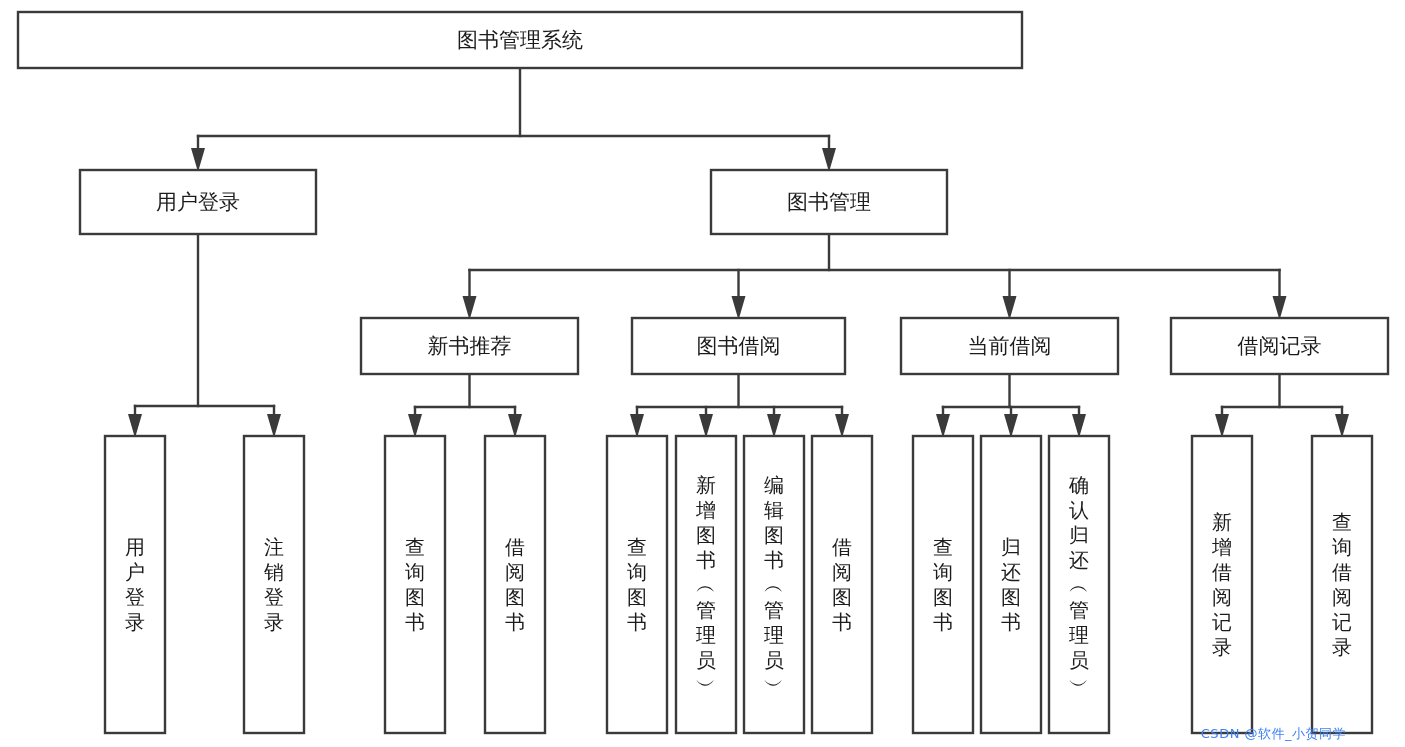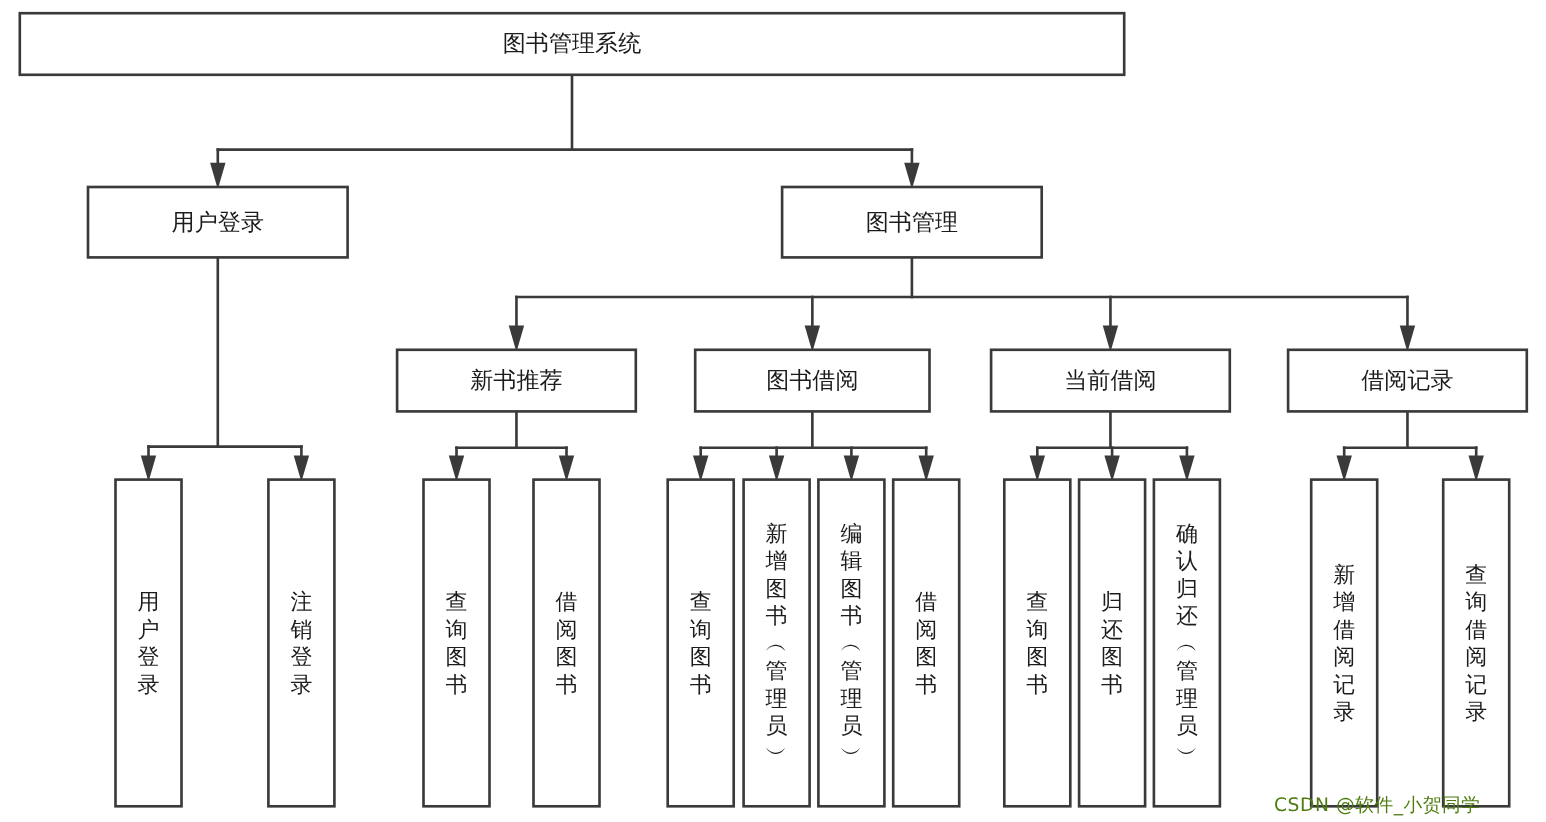--- a/index.html
+++ b/index.html
@@ -54,22 +54,22 @@
     font-family: "DejaVu Sans", "Liberation Sans", sans-serif;
     font-size: 20px;
     fill: #1c1c1c;
     text-anchor: middle;
   }
   .watermark-text {
     position: absolute;
     right: 12px;
     bottom: 4px;
     font-family: "DejaVu Sans", "Liberation Sans", sans-serif;
-    font-size: 17px;
-    color: #4d7c0f;
+    font-size: 13px;
+    color: #3b82f6;
     white-space: nowrap;
     letter-spacing: 0.5px;
     pointer-events: none;
   }
 </style>
 </head>
 <body>
 
 <div id="diagram-root">
   <svg id="tree-svg" viewBox="0 0 1405 747" xmlns="http://www.w3.org/2000/svg">

